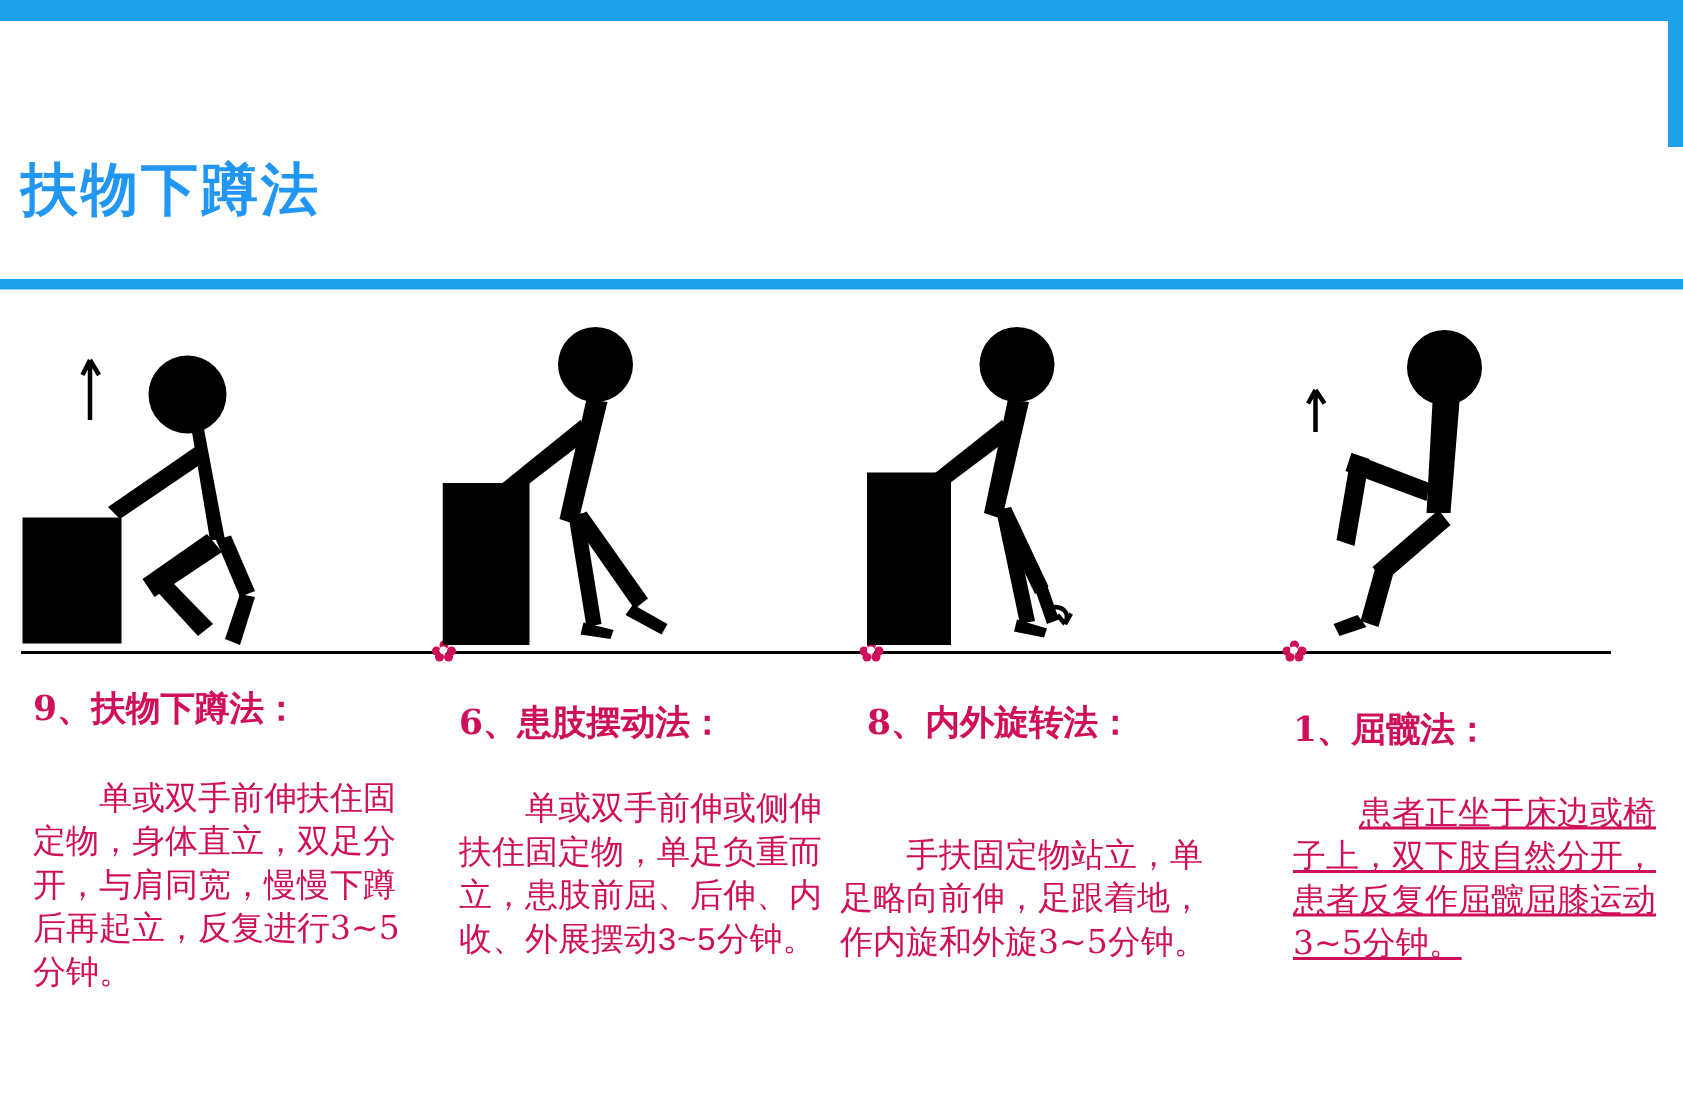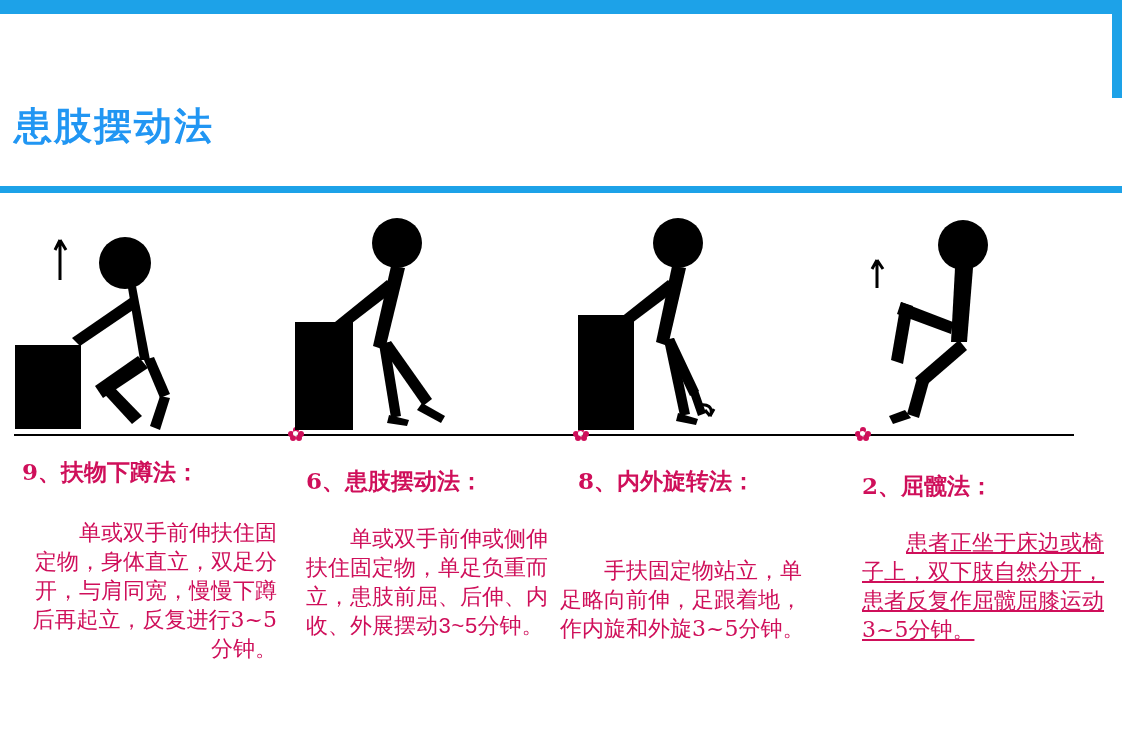--- a/index.html
+++ b/index.html
@@ -101,21 +101,21 @@
     text-indent: 2em;
     letter-spacing: 0px;
   }
 </style>
 </head>
 <body>
 
 <div class="top-bar"></div>
 <div class="top-bar-right-tab"></div>
 
-<div class="title">患肢摆动法</div>
+<div class="title">扶物下蹲法</div>
 <div class="title-rule"></div>
 
 <div class="ground-line"></div>
 <div class="flower" style="left:288px;">
   <span class="p1"></span>
     <span class="p2"></span>
     <span class="p3"></span>
     <span class="p4"></span>
     <span class="p5"></span>
     <span class="c"></span>
@@ -152,21 +152,21 @@
 
     <path d="M87 176 L122 214 L132 206 L97 170 Z" fill="#000"></path>
 
     <path d="M134 150 L150 188 L160 184 L144 147 Z" fill="#000"></path>
     <path d="M150 186 L140 216 L150 220 L160 188 Z" fill="#000"></path>
 
     <rect x="5" y="135" width="66" height="84" fill="#000"></rect>
   </svg>
 </div>
 <div class="panel-heading" style="top:457px; left:22px;">9、扶物下蹲法：</div>
-<div class="panel-body" style="top:518px; left:22px; width:255px;text-align:right;">单或双手前伸扶住固定物，身体直立，双足分开，与肩同宽，慢慢下蹲后再起立，反复进行3~5分钟。</div>
+<div class="panel-body" style="top:518px; left:22px; width:255px;">单或双手前伸扶住固定物，身体直立，双足分开，与肩同宽，慢慢下蹲后再起立，反复进行3~5分钟。</div>
 
 <div class="figure-area" style="left:295px; width:270px;">
   <svg class="fig-svg" width="270" height="226" viewBox="0 0 270 226">
 
     <circle cx="102" cy="33" r="25" fill="#000"></circle>
 
     <path d="M96 56 L78 136 L90 140 L110 58 Z" fill="#000"></path>
 
     <path d="M92 70 L40 112 L48 120 L100 80 Z" fill="#000"></path>
 
@@ -219,14 +219,14 @@
     <path d="M46 92 L36 150 L48 154 L58 96 Z" fill="#000"></path>
 
     <path d="M104 130 L60 168 L68 178 L112 140 Z" fill="#000"></path>
     <path d="M62 168 L52 204 L64 208 L74 172 Z" fill="#000"></path>
 
     <path d="M50 200 L34 206 L38 214 L56 208 Z" fill="#000"></path>
 
     <path d="M22 78 L22 50 M22 50 L17 59 M22 50 L28 59" stroke="#000" stroke-width="3" fill="none"></path>
   </svg>
 </div>
-<div class="panel-heading" style="top:471px; left:862px;">2、屈髋法：</div>
+<div class="panel-heading" style="top:471px; left:862px;">1、屈髋法：</div>
 <div class="panel-body" style="top:528px; left:862px; width:248px;text-decoration:underline;">患者正坐于床边或椅子上，双下肢自然分开，患者反复作屈髋屈膝运动3~5分钟。</div>
 
 </body></html>

